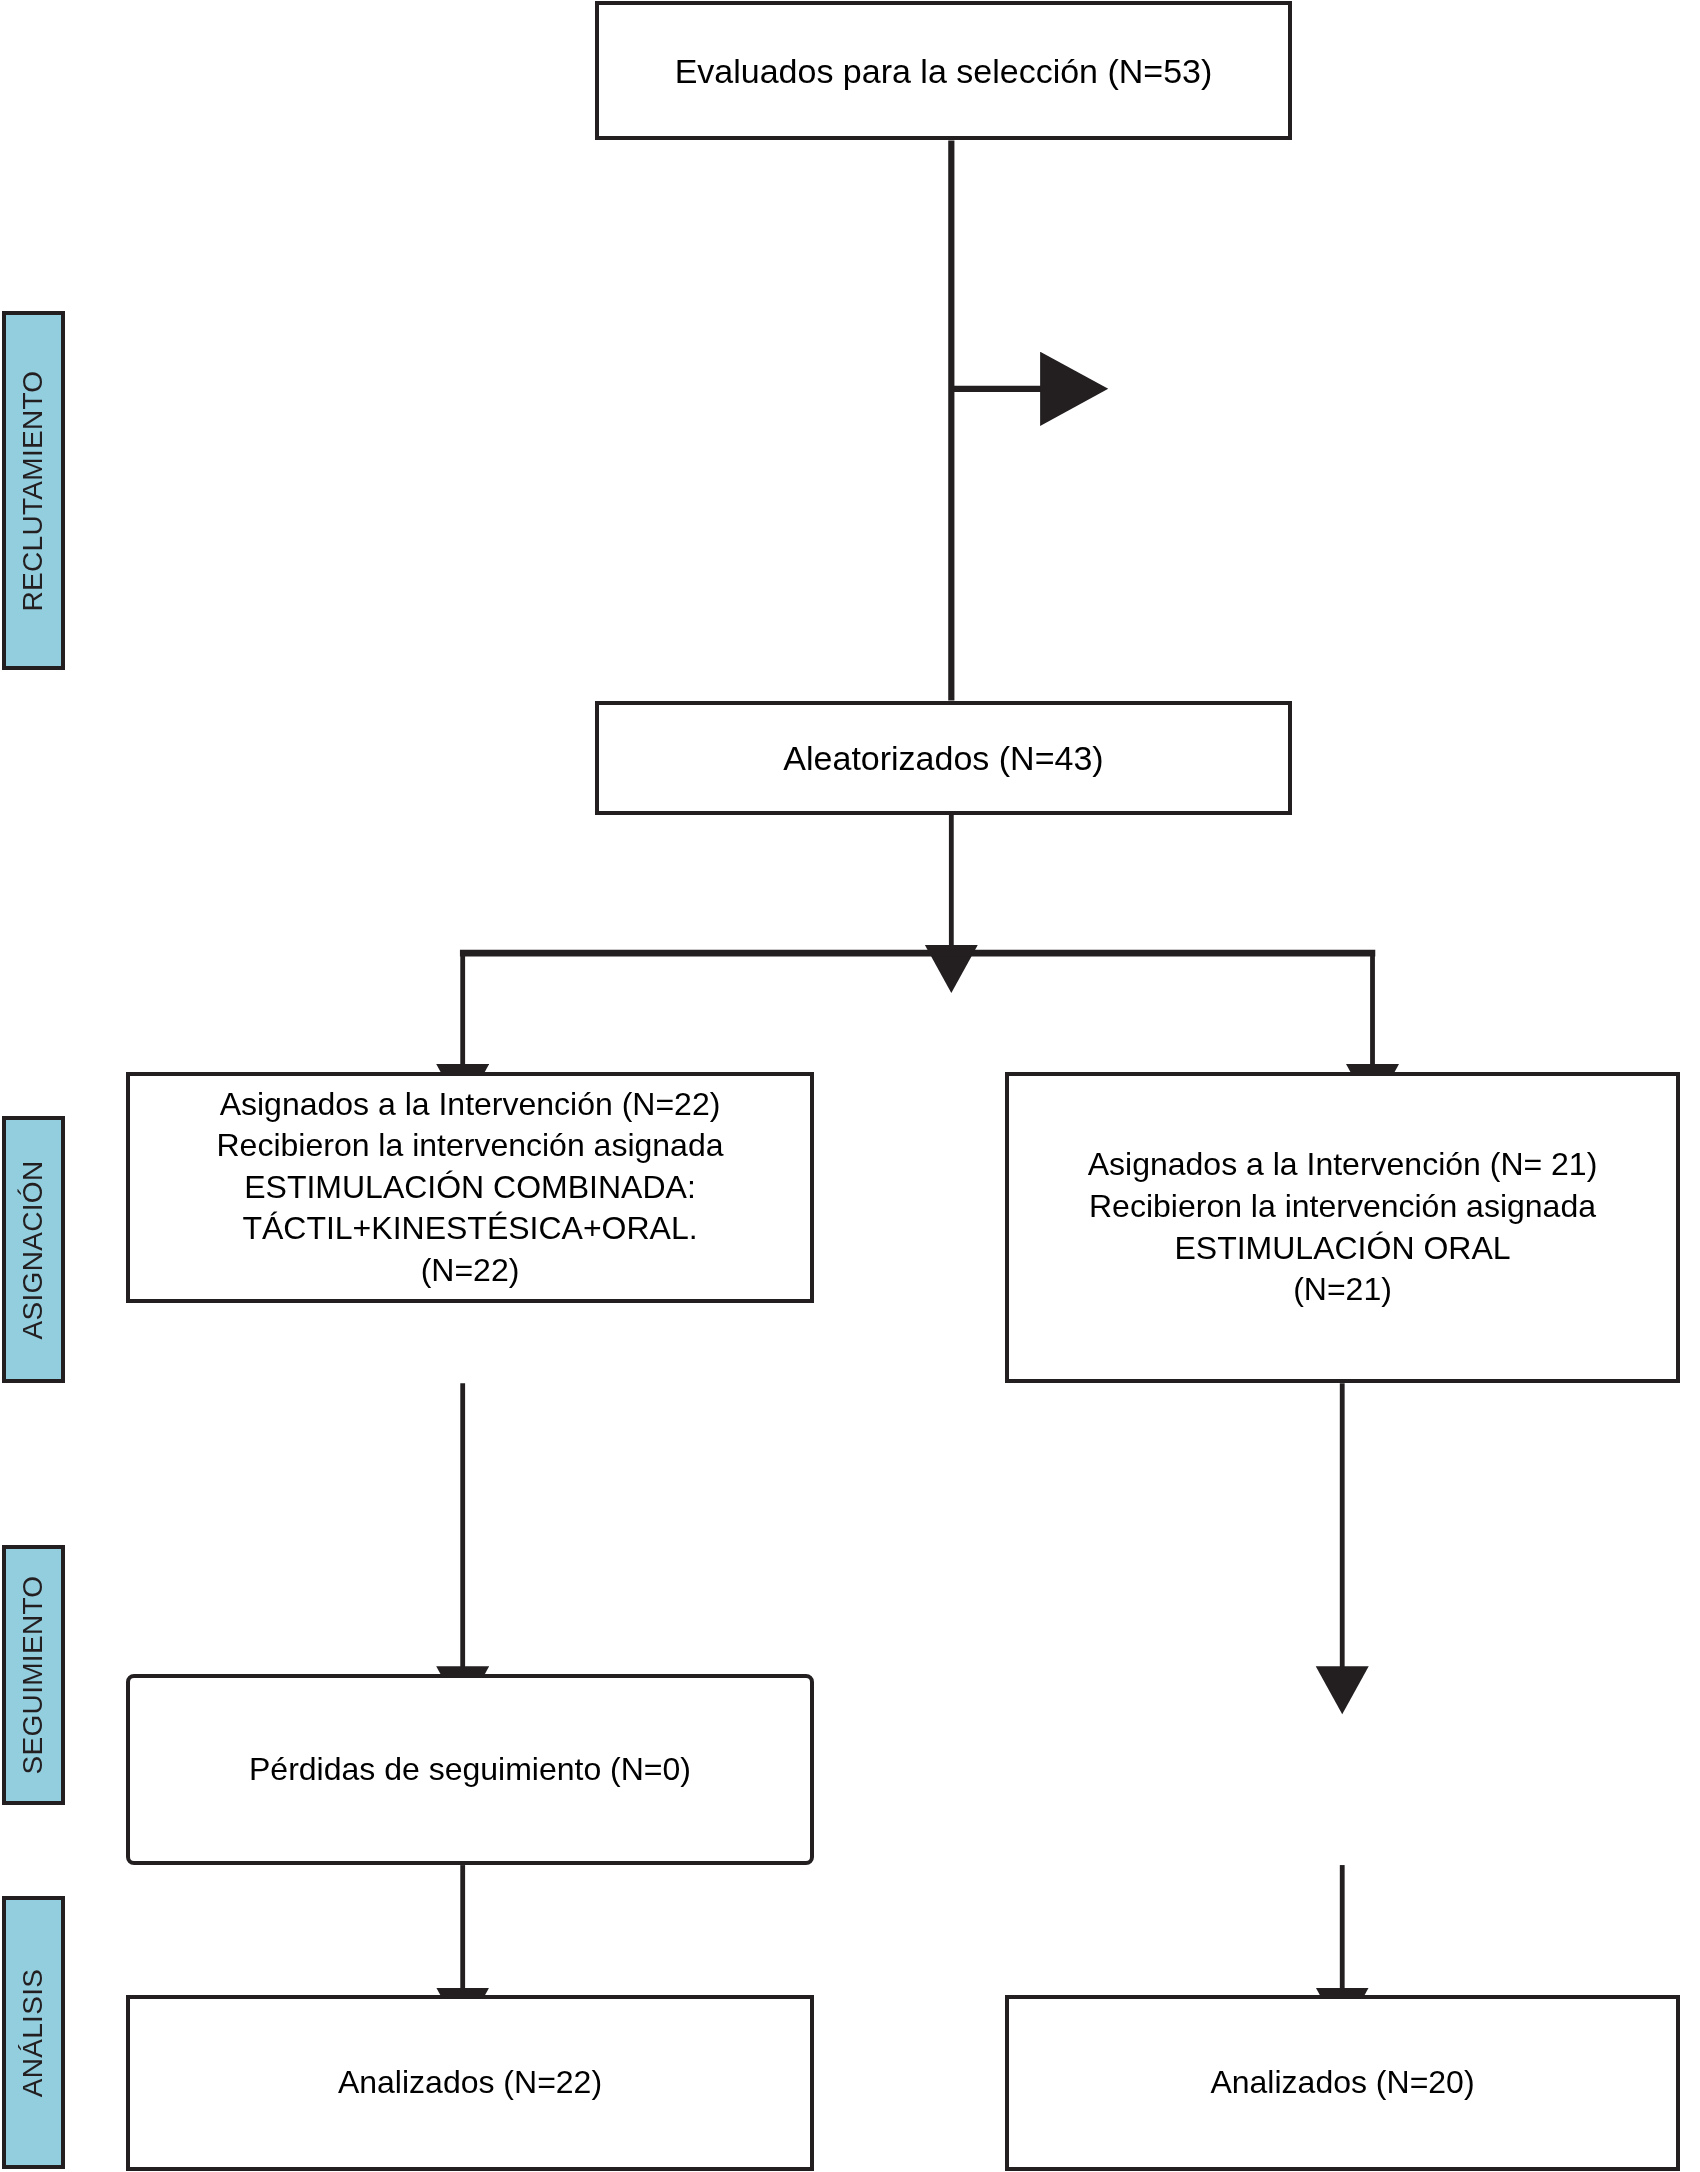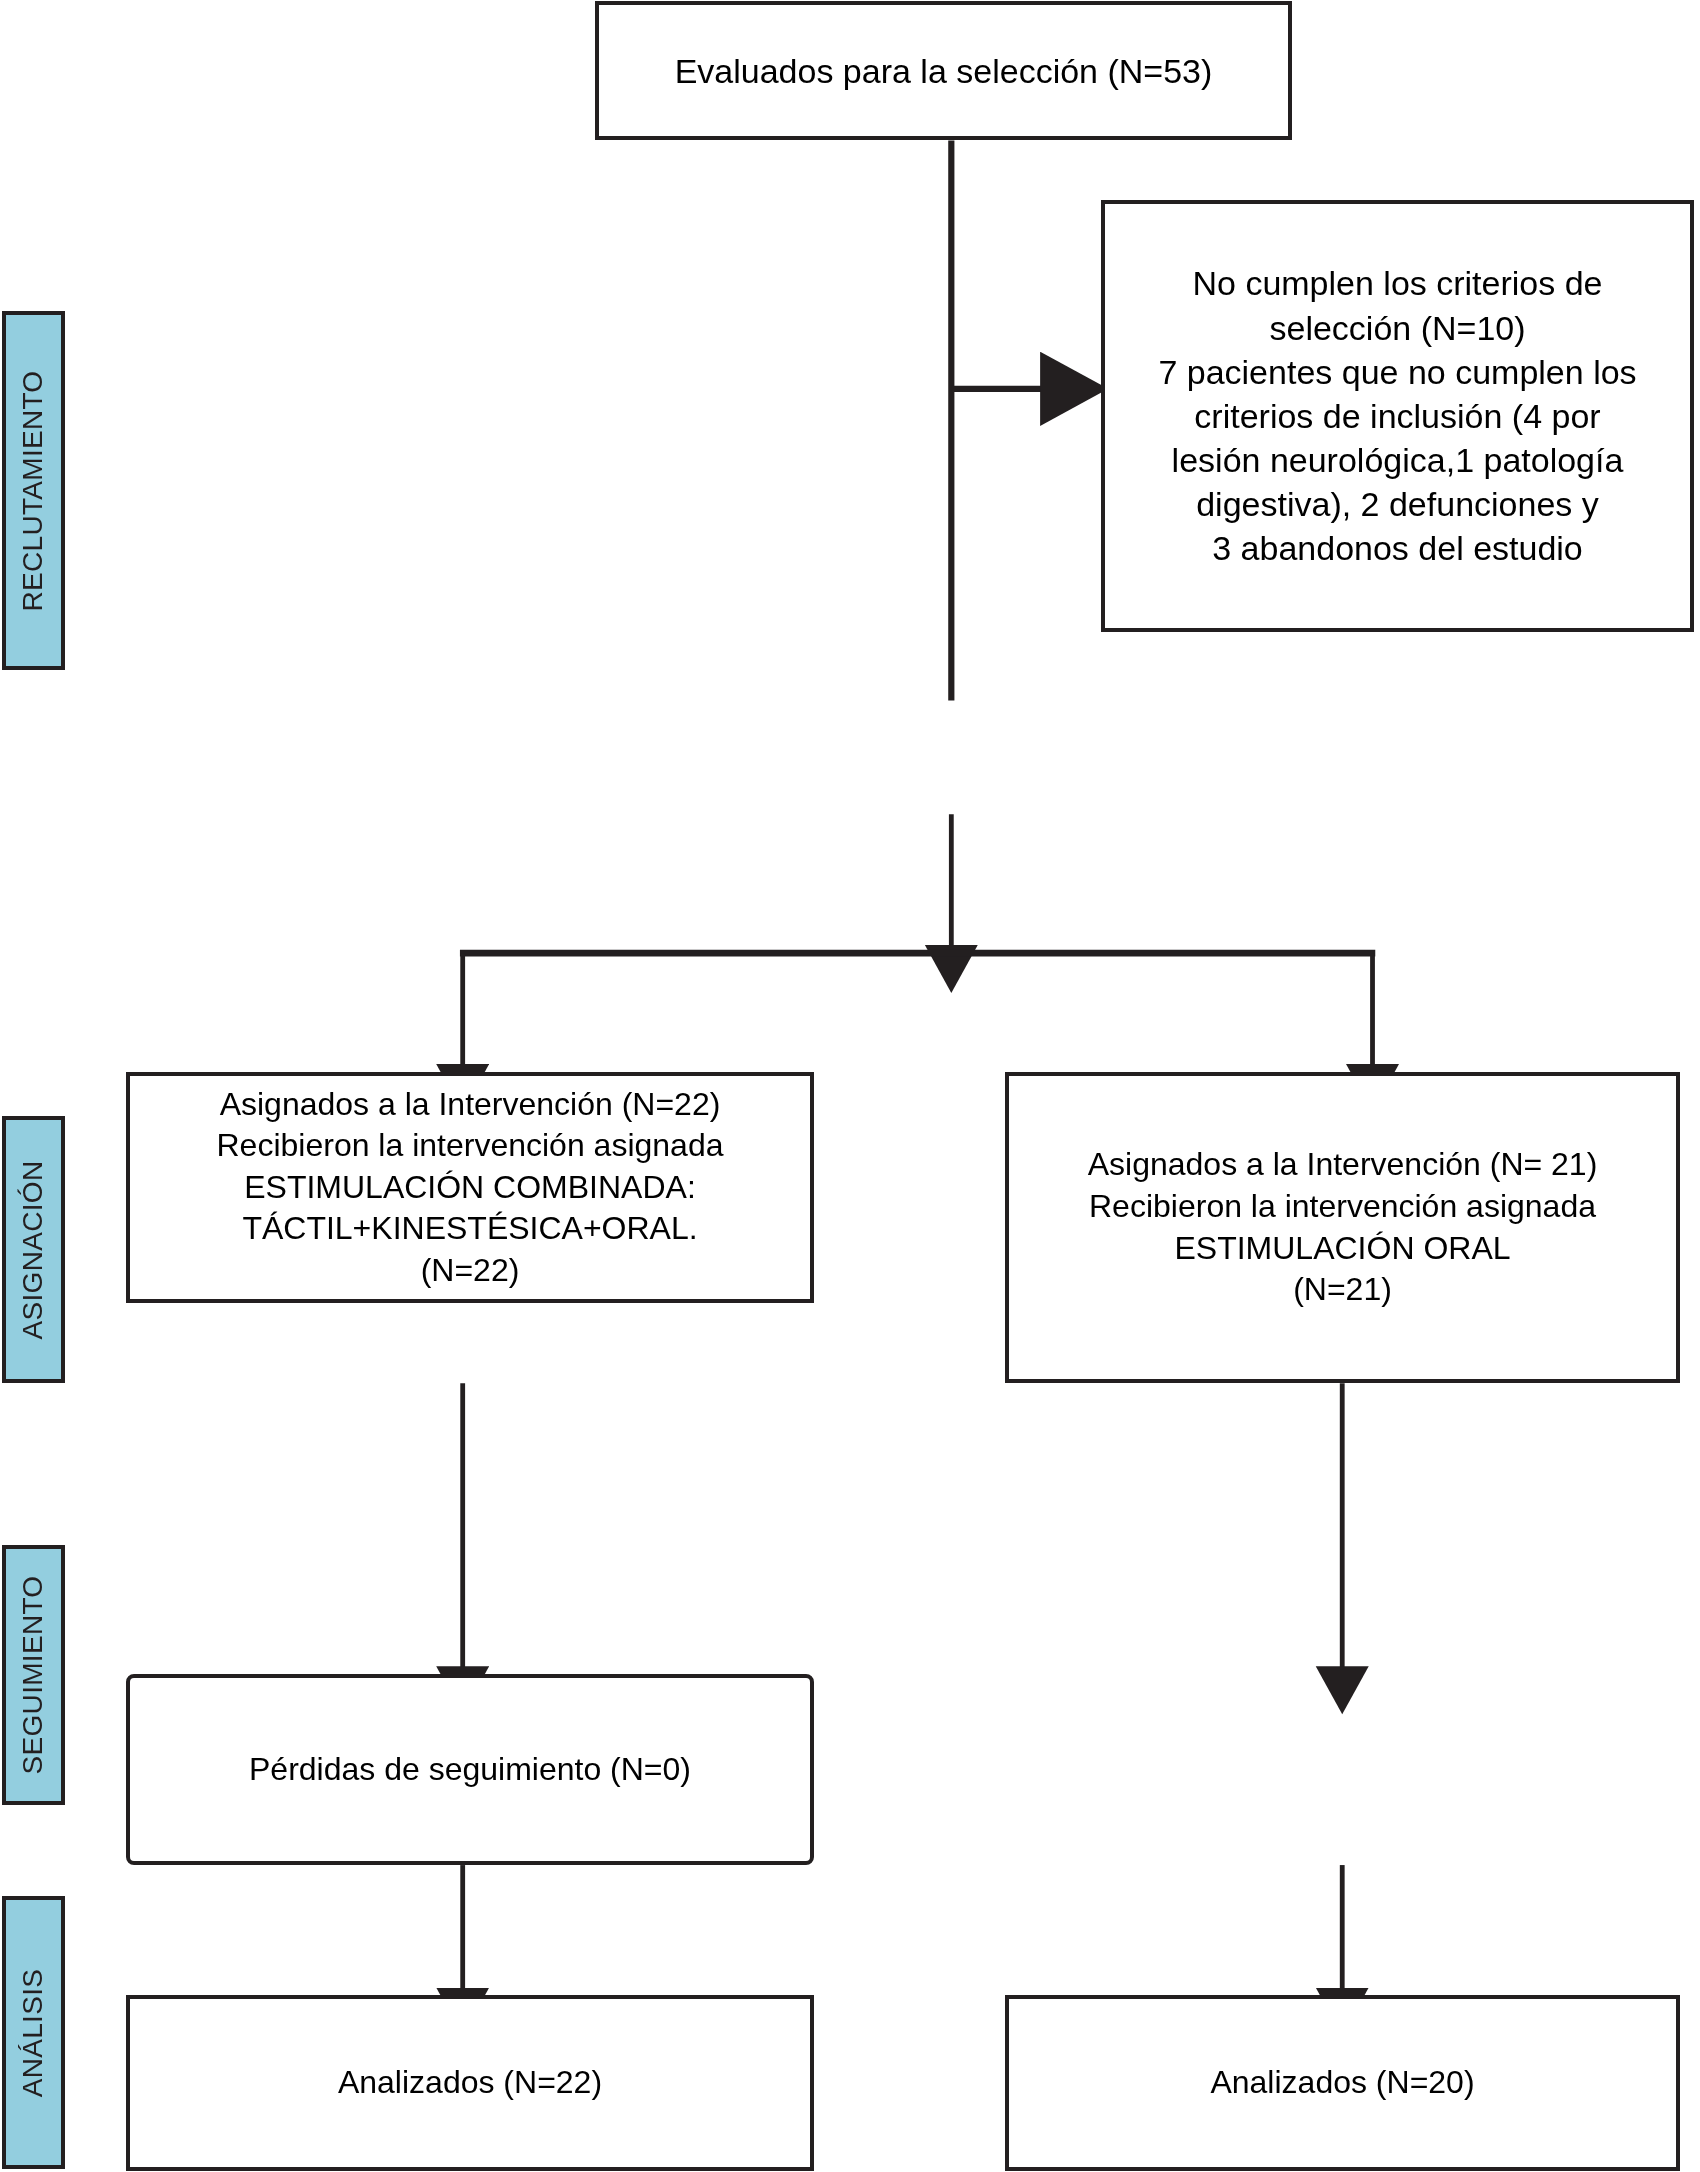--- a/index.html
+++ b/index.html
@@ -121,30 +121,24 @@
     <span class="vtxt">SEGUIMIENTO</span>
   </div>
   <div class="stage" id="stage-analisis">
     <span class="vtxt">ANÁLISIS</span>
   </div>
 
   <div class="node" id="node-screened">
     <span class="txt">Evaluados para la selección (N=53)</span>
   </div>
 
-  <div class="node" id="node-excluded">
-    <span class="txt">No cumplen los criterios de
-selección (N=10)
-7 pacientes que no cumplen los
-criterios de inclusión (4 por
-lesión neurológica,1 patología
-digestiva), 2 defunciones y
-3 abandonos del estudio</span>
+
+  <div class="node" id="node-random">
+    <span class="txt">Aleatorizados (N=43)</span>
   </div>
-
 
   <div class="node" id="node-alloc-left">
     <span class="txt">Asignados a la Intervención (N=22)
 Recibieron la intervención asignada
 ESTIMULACIÓN COMBINADA:
 TÁCTIL+KINESTÉSICA+ORAL.
 (N=22)</span>
   </div>
 
   <div class="node" id="node-alloc-right">

